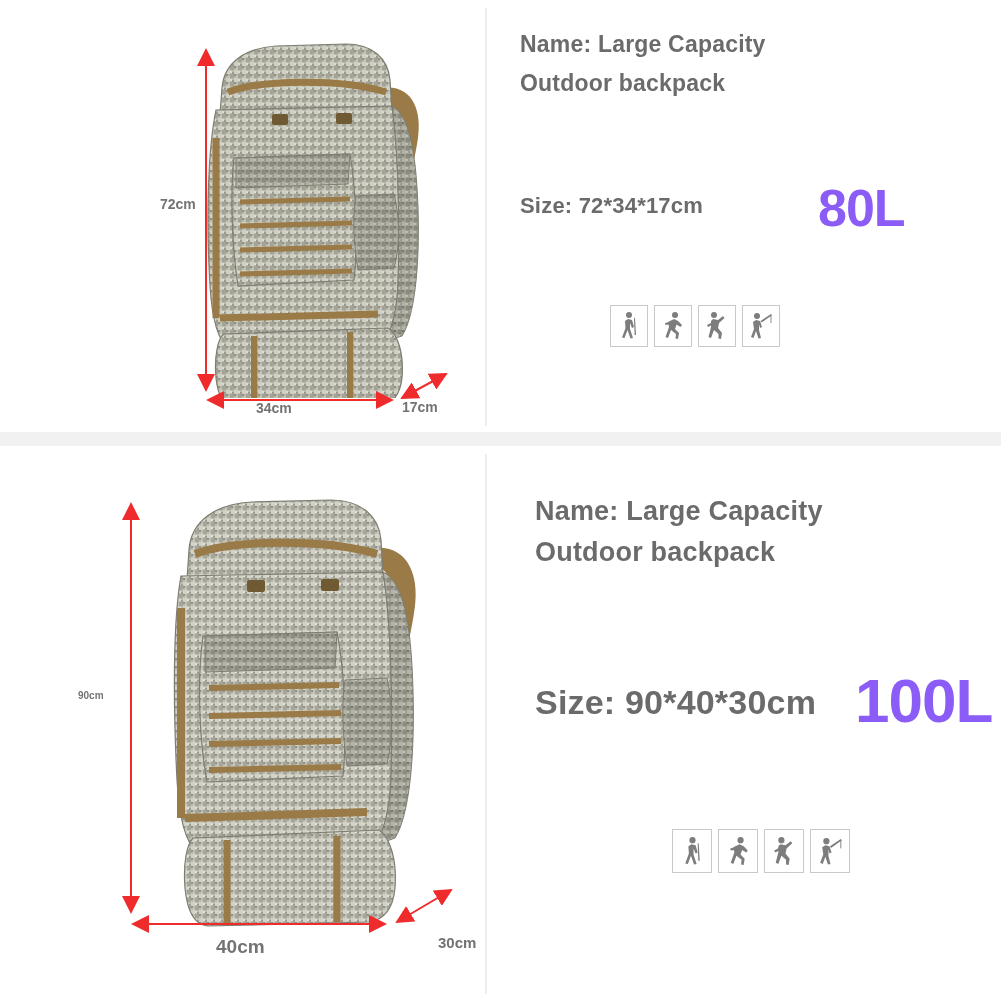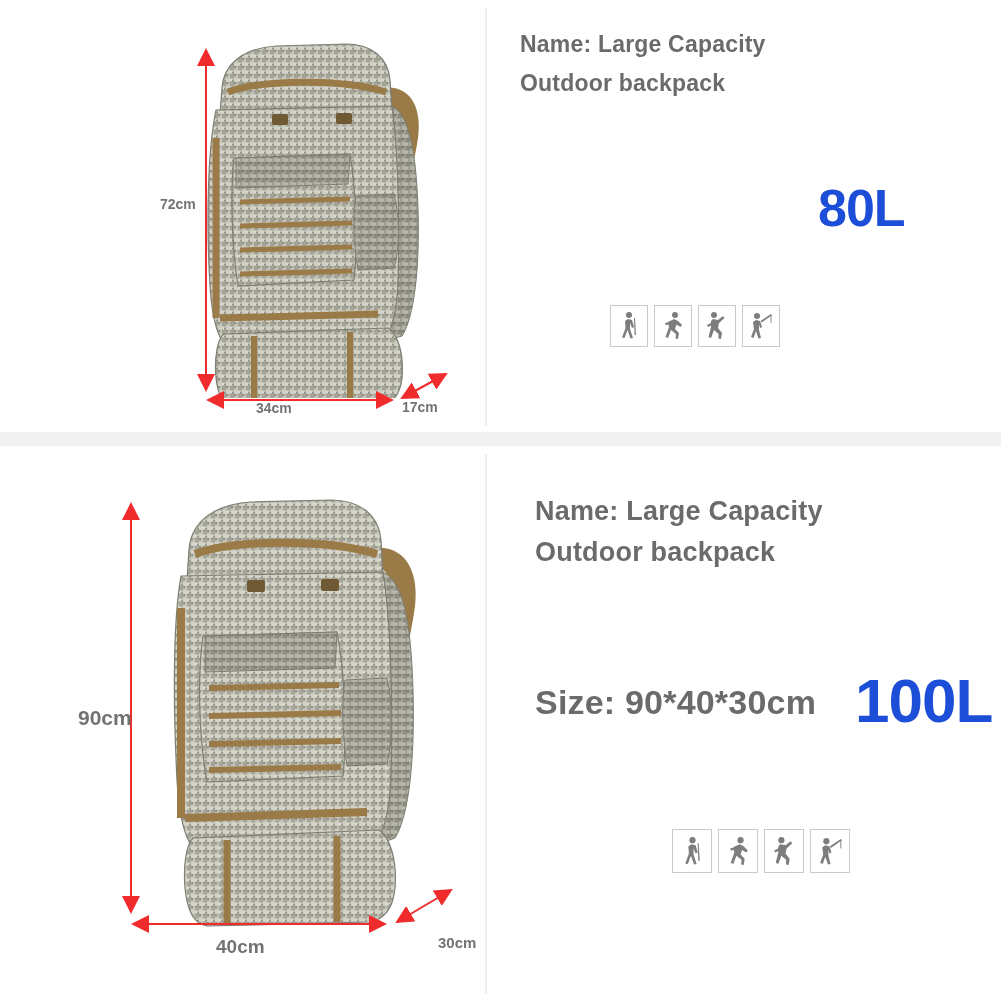--- a/index.html
+++ b/index.html
@@ -59,21 +59,21 @@
   .spec {
     position: absolute;
     color: #6b6b6b;
     font-weight: bold;
     font-family: "Liberation Sans", sans-serif;
     letter-spacing: .2px;
     line-height: 1.28;
   }
   .capacity-badge {
     position: absolute;
-    color: #1d4ed8;
+    color: #8b5cf6;
     font-weight: bold;
     font-family: "Liberation Sans", sans-serif;
     letter-spacing: -1px;
   }
 
   
   .icon-row { position: absolute; display: flex; }
   .icon-box {
     border: 1px solid #c9c9c9;
     background: #ffffff;
@@ -175,20 +175,21 @@
 
     <div class="dim-label" style="left:160px; top:196px; font-size:14px;">72cm</div>
     <div class="dim-label" style="left:256px; top:400px; font-size:14px;">34cm</div>
     <div class="dim-label" style="left:402px; top:399px; font-size:14px;">17cm</div>
 
     <div class="divider-v" style="left:485px; top:8px; height:418px;"></div>
 
     <div class="spec" style="left:520px; top:30px; font-size:23px; width:330px;">Name: Large Capacity</div>
     <div class="spec" style="left:520px; top:69px; font-size:23px; width:330px;">Outdoor backpack</div>
 
+    <div class="spec" style="left:520px; top:192px; font-size:22px;">Size: 72*34*17cm</div>
 
     <div class="capacity-badge" style="left:818px; top:178px; font-size:52px;">80L</div>
 
     <div class="icon-row" style="left:610px; top:305px;">
       <div class="icon-box" style="width:38px;height:42px;">
         <svg width="22" height="30" viewBox="0 0 22 30">
             <g fill="#7d7d7d">
           <circle cx="11" cy="4" r="3"></circle>
           <path d="M10 8 L14 9 L16 16 L14 17 L12 12 L12 18 L15 27 L12.5 27.5 L9.5 19 L6.5 27 L4 26.5 L7.5 17 L7 10 Z"></path>
           <path d="M17 7 L18 24 L16.6 24 L16 7 Z"></path>
@@ -294,21 +295,21 @@
         </marker>
         <marker id="ar100s" markerWidth="9" markerHeight="9" refX="1" refY="4.5" orient="auto">
           <path d="M9,0 L0,4.5 L9,9 z" fill="#ef2b2b"></path>
         </marker>
       </defs>
       <line x1="16" y1="38" x2="16" y2="446" stroke="#ef2b2b" stroke-width="2" marker-start="url(#ar100s)" marker-end="url(#ar100)"></line>
       <line x1="18" y1="458" x2="270" y2="458" stroke="#ef2b2b" stroke-width="2" marker-start="url(#ar100s)" marker-end="url(#ar100)"></line>
       <line x1="282" y1="456" x2="336" y2="424" stroke="#ef2b2b" stroke-width="2" marker-start="url(#ar100s)" marker-end="url(#ar100)"></line>
     </svg>
 
-    <div class="dim-label" style="left:78px; top:260px; font-size:21px;">90cm</div>
+    <div class="dim-label" style="left:78px; top:244px; font-size:10px;">90cm</div>
     <div class="dim-label" style="left:216px; top:490px; font-size:19px;">40cm</div>
     <div class="dim-label" style="left:438px; top:488px; font-size:15px;">30cm</div>
 
     <div class="divider-v" style="left:485px; top:8px; height:540px;"></div>
 
     <div class="spec" style="left:535px; top:48px; font-size:27px;">Name: Large Capacity</div>
     <div class="spec" style="left:535px; top:89px; font-size:27px;">Outdoor backpack</div>
 
     <div class="spec" style="left:535px; top:235px; font-size:34px;">Size: 90*40*30cm</div>
 

